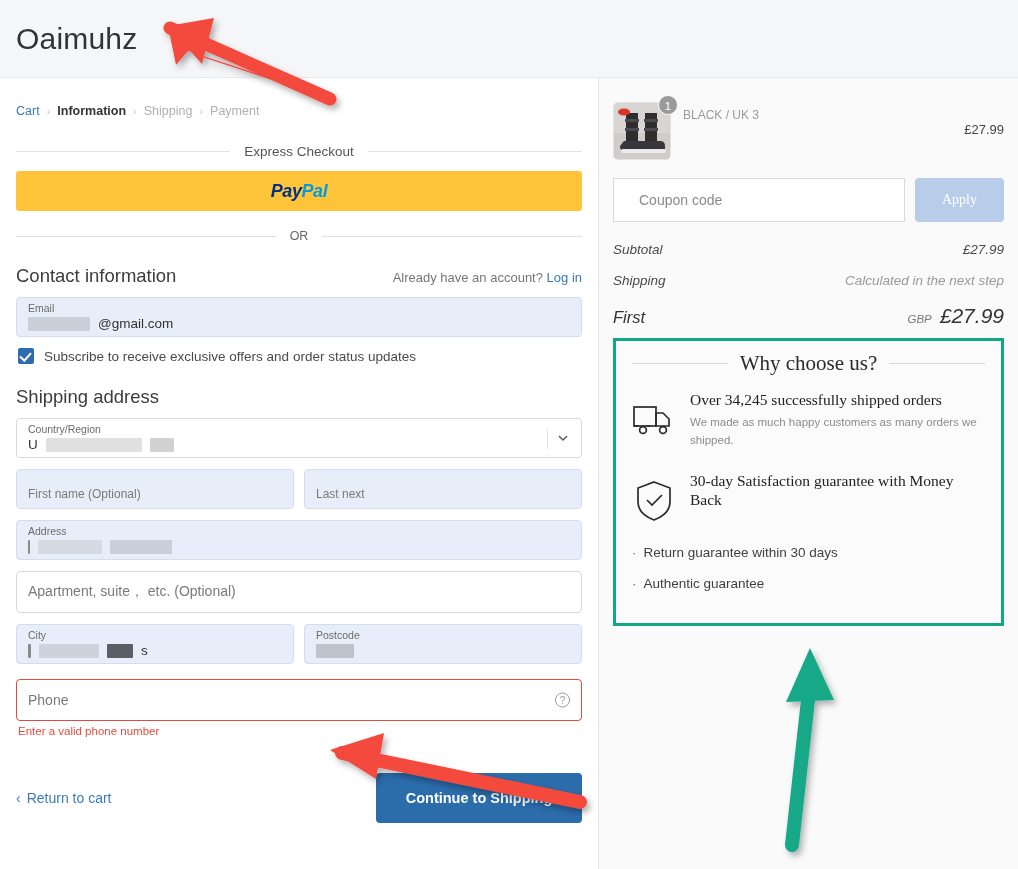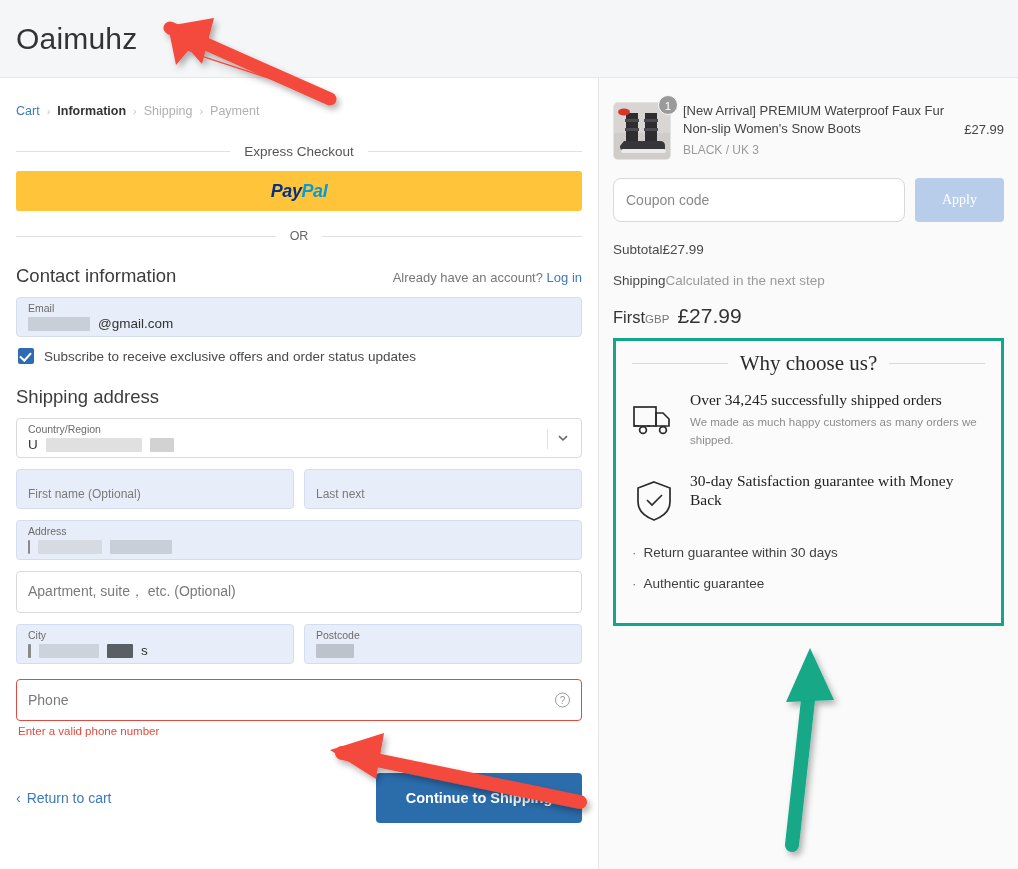--- a/index.html
+++ b/index.html
@@ -183,36 +183,37 @@
     border: 1.5px solid #fafafa;
   }
   .prod-info { flex: 1; }
   .prod-name { font-size: 13px; color: #444; line-height: 1.35; }
   .prod-variant { font-size: 12px; color: #9a9a9a; margin-top: 6px; }
   .prod-price { font-size: 13px; color: #444; white-space: nowrap; padding-top: 20px; }
 
   .coupon-row { display: flex; gap: 10px; margin-bottom: 20px; }
   .coupon-input {
     flex: 1; height: 44px;
-    border: 1px solid #d9d9d9; border-radius: 8px; background: #fff;
-    display: flex; align-items: center; padding-left: 12px;
+    border: 1px solid #d9d9d9; border-radius: 0; background: #fff;
+    display: flex; align-items: center; padding-left: 25px;
     font-size: 14px; color: #8a8a8a;
   }
   .apply-btn {
     width: 89px; height: 44px;
     background: #b7cde9; color: #ffffff;
     border: none; border-radius: 4px;
     font-size: 14px; cursor: pointer;
     font-family: Liberation Serif, serif;
   }
 
   .sum-row {
-    display: flex; align-items: baseline;
+    display: flex; justify-content: space-between; align-items: baseline;
     font-size: 13.5px; color: #4a4a4a;
     margin-bottom: 16px;
+    font-style: italic;
   }
   .sum-row .muted { color: #9a9a9a; }
   .sum-row.total { font-size: 16.5px; color: #333; margin-bottom: 10px; align-items: baseline; }
   .total-val { display: flex; align-items: baseline; gap: 8px; }
   .total-cur { font-size: 11.5px; color: #777; }
   .total-amt { font-size: 21px; color: #333; }
 
   
   .why-box {
     border: 3px solid #12a887;
@@ -391,21 +392,20 @@
             <rect x="11" y="16" width="14" height="3" fill="#4a4a4f"></rect>
             <rect x="30" y="16" width="14" height="3" fill="#4a4a4f"></rect>
             <rect x="11" y="25" width="14" height="3" fill="#4a4a4f"></rect>
             <rect x="30" y="25" width="14" height="3" fill="#4a4a4f"></rect>
             <ellipse cx="10" cy="9" rx="6" ry="3.4" fill="#d8342a"></ellipse>
           </svg>
         </div>
         <div class="qty-badge">1</div>
       </div>
       <div class="prod-info">
-        <div class="prod-name">[New Arrival] PREMIUM Waterproof Faux Fur Non-slip Women's Snow Boots</div>
         <div class="prod-variant">BLACK / UK 3</div>
       </div>
       <div class="prod-price">£27.99</div>
     </div>
 
     <div class="coupon-row">
       <div class="coupon-input">Coupon code</div>
       <button class="apply-btn">Apply</button>
     </div>
 

